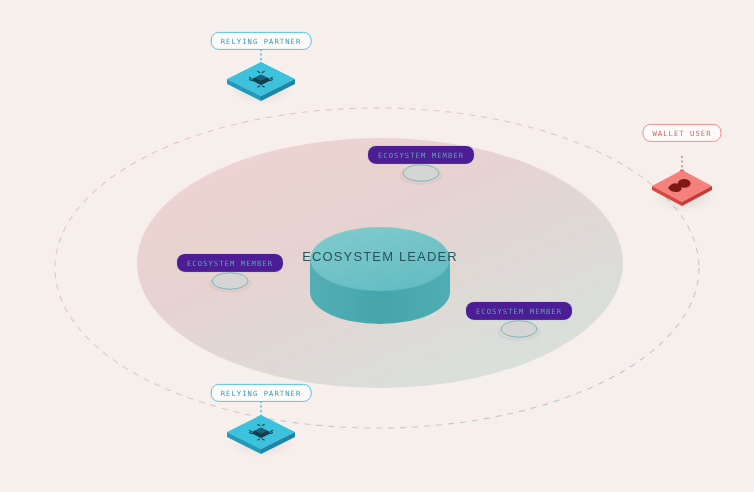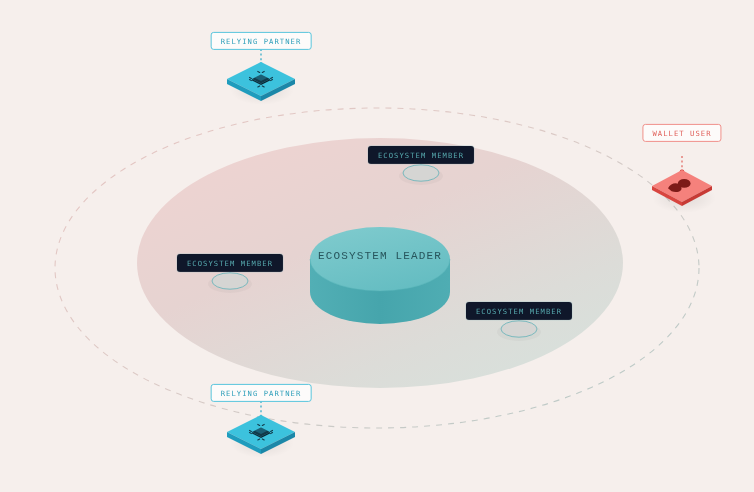--- a/index.html
+++ b/index.html
@@ -27,45 +27,45 @@
   }
   .lbl {
     position: absolute;
     transform: translate(-50%, -50%);
     white-space: nowrap;
     font-family: "DejaVu Sans Mono", "Liberation Mono", monospace;
     font-size: 7.2px;
     letter-spacing: 1.05px;
     line-height: 1;
     padding: 5px 9px 4px 9px;
-    border-radius: 3px;
+    border-radius: 8px;
     text-transform: uppercase;
     user-select: none;
   }
   .lbl-outline {
     background: #fdfbfa;
     border: 1px solid #58c5dd;
     color: #2f9fba;
   }
   .lbl-outline-red {
     background: #fdfbfa;
     border: 1px solid #f0908a;
     color: #e0625c;
   }
   .lbl-soft {
-    background: #0f172a;
+    background: #4c1d95;
     border: 1px solid rgba(255,255,255,0);
     color: #56a8ad;
     box-shadow: 0 0 0 0.6px rgba(140,190,195,0.30);
   }
   .leader-text {
     position: absolute;
     transform: translate(-50%, -50%);
-    font-family: Liberation Mono, monospace;
-    font-size: 11px;
+    font-family: Liberation Sans, sans-serif;
+    font-size: 13px;
     letter-spacing: 1.15px;
     color: #27555c;
     white-space: nowrap;
     text-transform: uppercase;
     user-select: none;
   }
 </style>
 </head>
 <body>
 

